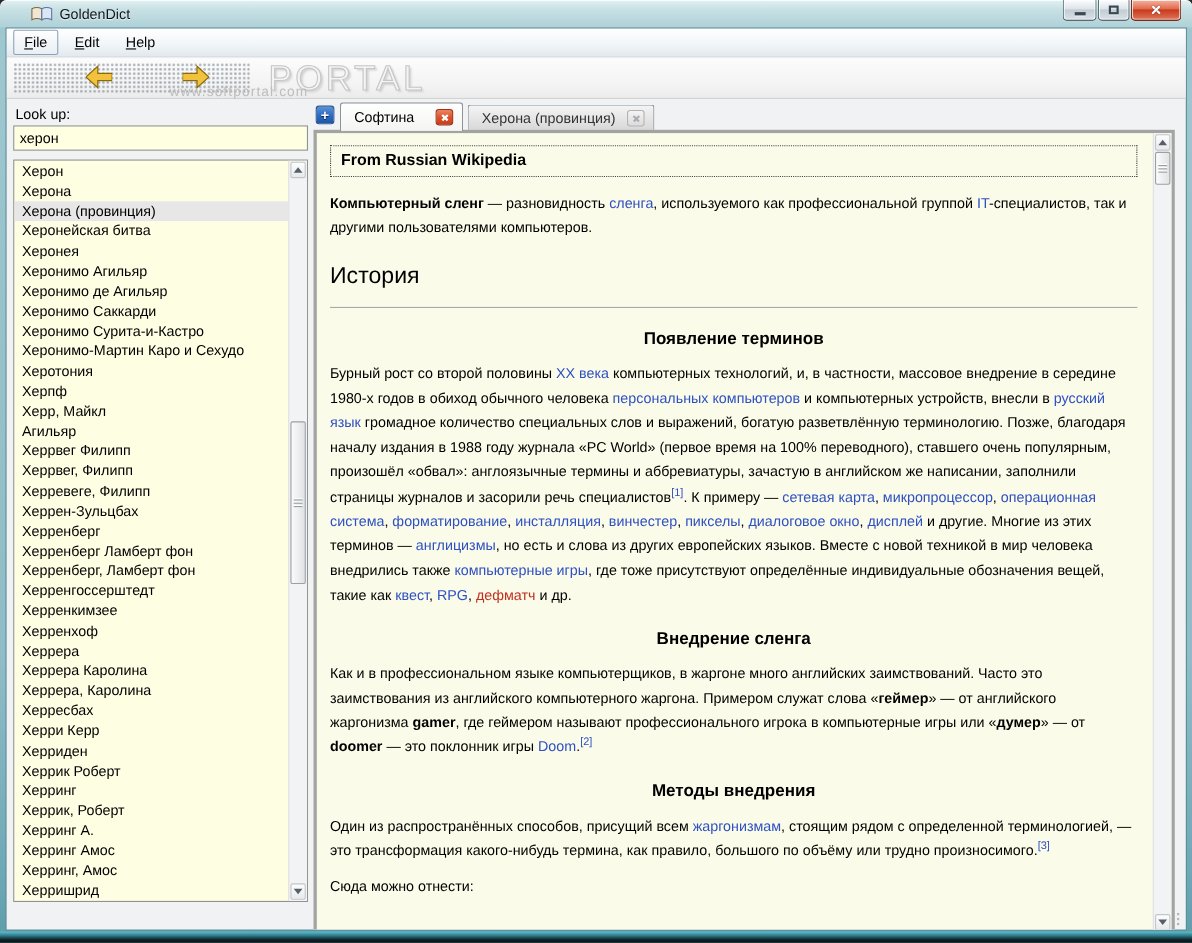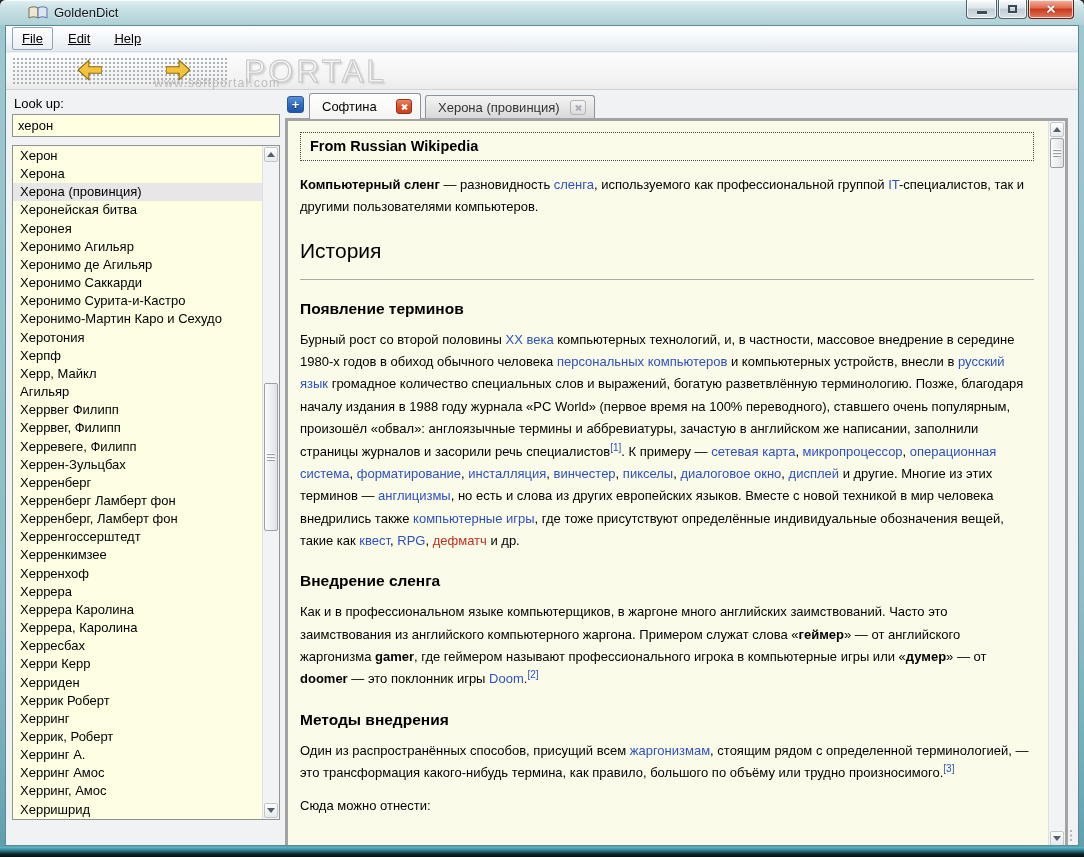--- a/index.html
+++ b/index.html
@@ -31,21 +31,21 @@
   .glyph-x::before,.glyph-x::after { content:""; position:absolute; left:1px; top:5px; width:10px; height:2.4px; background:#fff; border-radius:1px; box-shadow:0 0 1px rgba(60,0,0,.8); }
   .glyph-x::before { transform:rotate(45deg); } .glyph-x::after { transform:rotate(-45deg); }
 
   
   .inner { position:absolute; left:6px; right:6px; top:26px; bottom:12px; background:#f0f2f3;
     box-shadow:0 0 0 1px #5a8c98; overflow:hidden; }
 
   .menubar { position:absolute; left:0; right:0; top:0; height:26px;
     background:linear-gradient(180deg,#ffffff 0%,#f2f6f9 55%,#e2e9ef 100%); border-bottom:1px solid #d6dde2;
     display:flex; align-items:center; padding-left:6px; }
-  .menu-item { padding:3px 9px; margin-right:6px; border-radius:2px;text-decoration:underline; }
+  .menu-item { padding:3px 9px; margin-right:6px; border-radius:2px; }
   .menu-item.framed { border:1px solid #8fa3b5; background:linear-gradient(180deg,#fdfefe,#e9eff4); }
   .menu-item .u { text-decoration:underline; }
 
   .toolbar { position:absolute; left:0; right:0; top:27px; height:37px;
     background:linear-gradient(180deg,#fcfcfc 0%,#f3f3f3 70%,#ebebeb 100%); border-bottom:1px solid #d2d2d2; }
   .dots { position:absolute; left:6px; top:4px; width:215px; height:28px;
     background-image:radial-gradient(#9aa4ac 1px,transparent 1.3px); background-size:4px 4px; opacity:.8; }
   .nav-btn { position:absolute; top:6px; width:24px; height:22px; }
   .nav-back { left:72px; } .nav-fwd { left:160px; }
   .wm-brand { position:absolute; left:238px; top:0px; font-size:32px; font-weight:normal; letter-spacing:3px;
@@ -92,21 +92,21 @@
   .tab-close.gray::before,.tab-close.gray::after { content:""; position:absolute; left:3.5px; top:6px; width:7px; height:1.6px; background:#a9adb3; }
   .tab-close.gray::before { transform:rotate(45deg); } .tab-close.gray::after { transform:rotate(-45deg); }
 
   
   .article-frame { position:absolute; left:279px; top:92px; width:783px; height:732px;
     background:#fbfbe9; border:3px solid #a3a3a3; overflow:hidden; z-index:2; }
   .article-content { position:absolute; left:0; top:0; right:17px; bottom:0; padding:11px 14px 6px 12px; overflow:hidden; }
   .dict-box { border:1px dotted #444; padding:5px 9px 6px; font-weight:bold; font-size:14.5px; margin-bottom:13px; }
   .article-content p { margin:11px 0; line-height:1.72; }
   .article-content h2 { font-weight:normal; font-size:21px; border-bottom:1px solid #aaa; padding-bottom:16px; margin:20px 0 10px; }
-  .article-content h3 { font-size:15.5px; margin:20px 0 6px; }
+  .article-content h3 { font-size:15.5px; margin:20px 0 6px;text-align:center; }
   .lnk { color:#2e50c3; }
   .rlnk { color:#c03020; }
   sup.lnk { font-size:10px; line-height:0; }
 
   .resize-grip { position:absolute; right:4px; bottom:4px; width:13px; height:13px; }
   .resize-grip::before { content:""; position:absolute; width:2px; height:2px; background:#b0b6ba;
     box-shadow:9px 0 0 #b0b6ba, 9px -4.5px 0 #b0b6ba, 9px -9px 0 #b0b6ba, 4.5px 0 0 #b0b6ba, 4.5px -4.5px 0 #b0b6ba, 0 0 0 #b0b6ba;
     left:0; bottom:0; }
 </style>
 </head>

